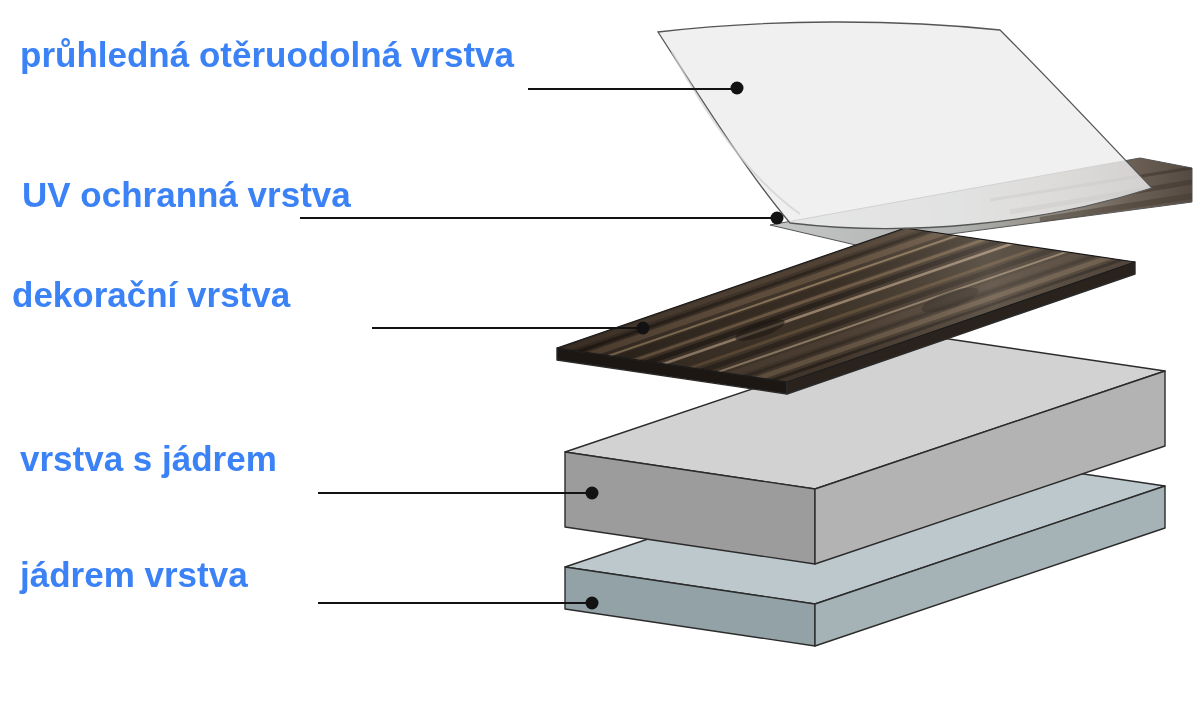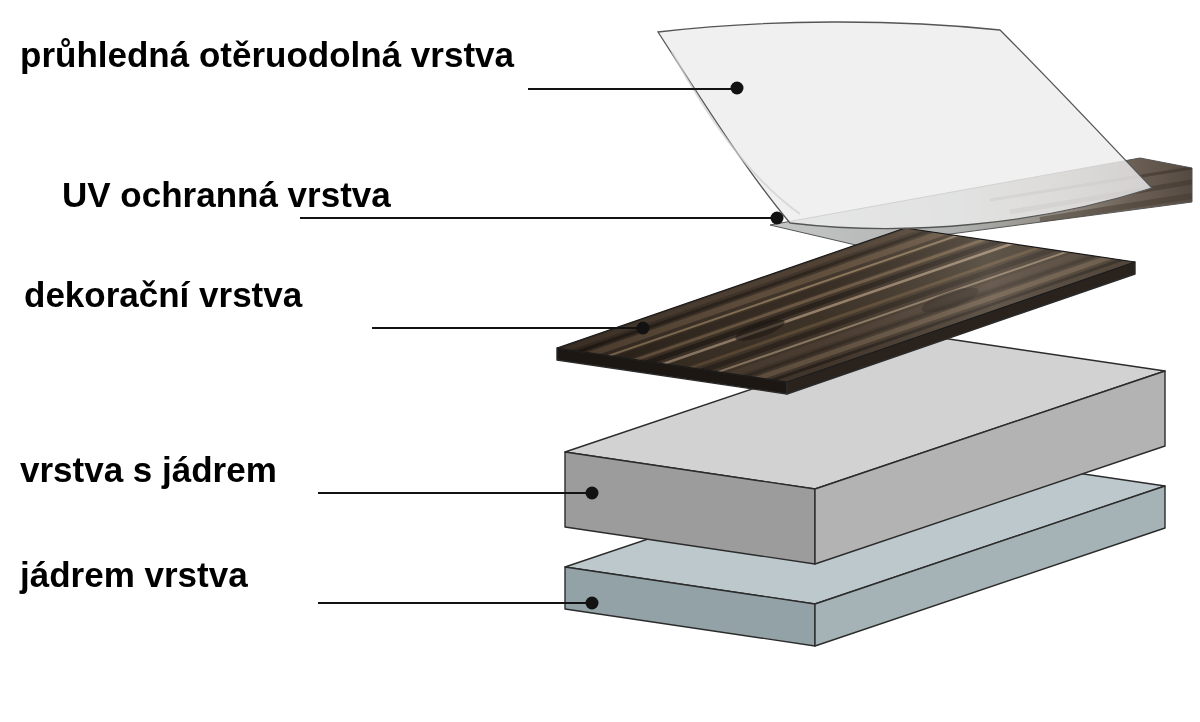--- a/index.html
+++ b/index.html
@@ -1,23 +1,23 @@
 <!DOCTYPE html>
 <html><head>
 <meta charset="utf-8">
 <style>
   html,body{margin:0;padding:0;background:#ffffff;}
   body{font-family:"Liberation Sans",sans-serif;}
   .canvas{position:relative;width:1200px;height:722px;background:#ffffff;overflow:hidden;}
   .art{position:absolute;left:0;top:0;}
-  .layer-label{position:absolute;font-weight:700;font-size:35px;color:#000000;white-space:nowrap;line-height:1.1;}
+  .layer-label{position:absolute;font-weight:700;font-size:35px;color:#3b82f6;white-space:nowrap;line-height:1.1;}
   #label-wear{left:20px;top:36px;}
-  #label-uv{left:22px;top:176px;margin-left:40px;}
-  #label-decor{left:24px;top:276px;text-align:center;}
-  #label-core{left:20px;top:451px;}
+  #label-uv{left:22px;top:176px;}
+  #label-decor{left:12px;top:276px;text-align:center;}
+  #label-core{left:20px;top:440px;}
   #label-bottom{left:20px;top:556px;}
   .leader-line{stroke:#121212;stroke-width:2;}
   .leader-dot{fill:#121212;}
   .face{stroke:#2b2b2b;stroke-width:1.4;stroke-linejoin:round;}
   .grain{stroke-linecap:butt;}
 </style>
 </head>
 <body>
 
 <div class="canvas">

